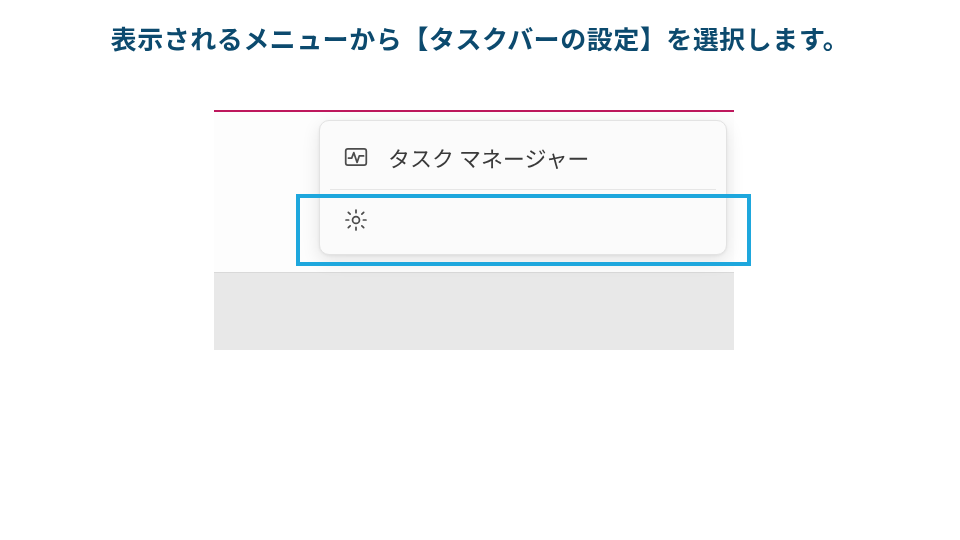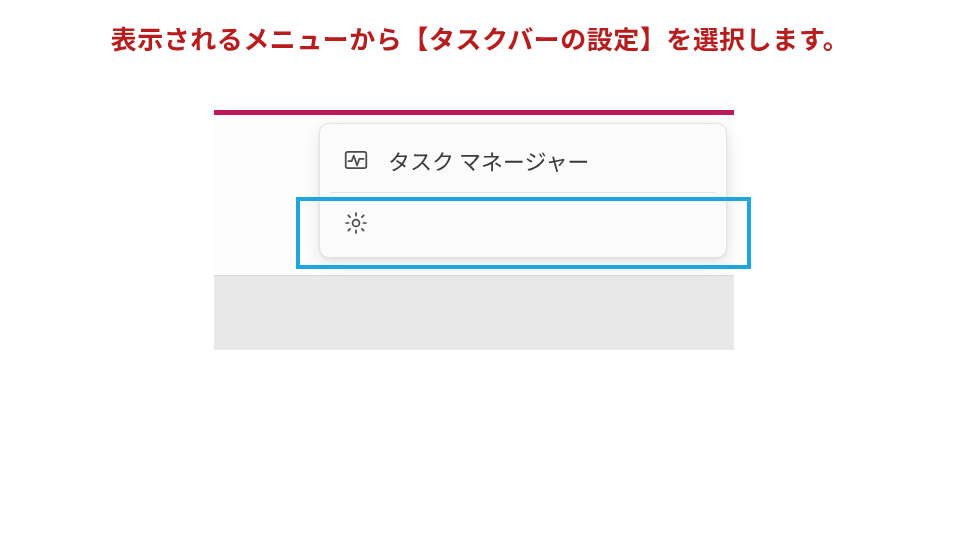--- a/index.html
+++ b/index.html
@@ -7,35 +7,35 @@
       width: 960px;
       height: 540px;
       background: #ffffff;
       font-family: "Hiragino Kaku Gothic ProN", "Noto Sans JP", Meiryo, sans-serif;
       overflow: hidden;
     }
     .instruction {
       width: 960px;
       padding: 18px 40px 0 40px;
       text-align: center;
-      color: #b91c1c;
+      color: #0c4a6e;
       font-size: 26px;
       font-weight: 700;
       line-height: 1.55;
       letter-spacing: 0.02em;
     }
 
     .screenshot {
       position: absolute;
       left: 214px;
       top: 110px;
       width: 520px;
       height: 240px;
       background: #c2410c;
-      border-top: 5px solid #be185d;
+      border-top: 2px solid #be185d;
     }
     .screenshot .upper {
       position: absolute;
       left: 0; top: 0; right: 0;
       height: 160px;
       background: #fdfdfd;
     }
     .screenshot .lower {
       position: absolute;
       left: 0; top: 160px; right: 0; bottom: 0;

